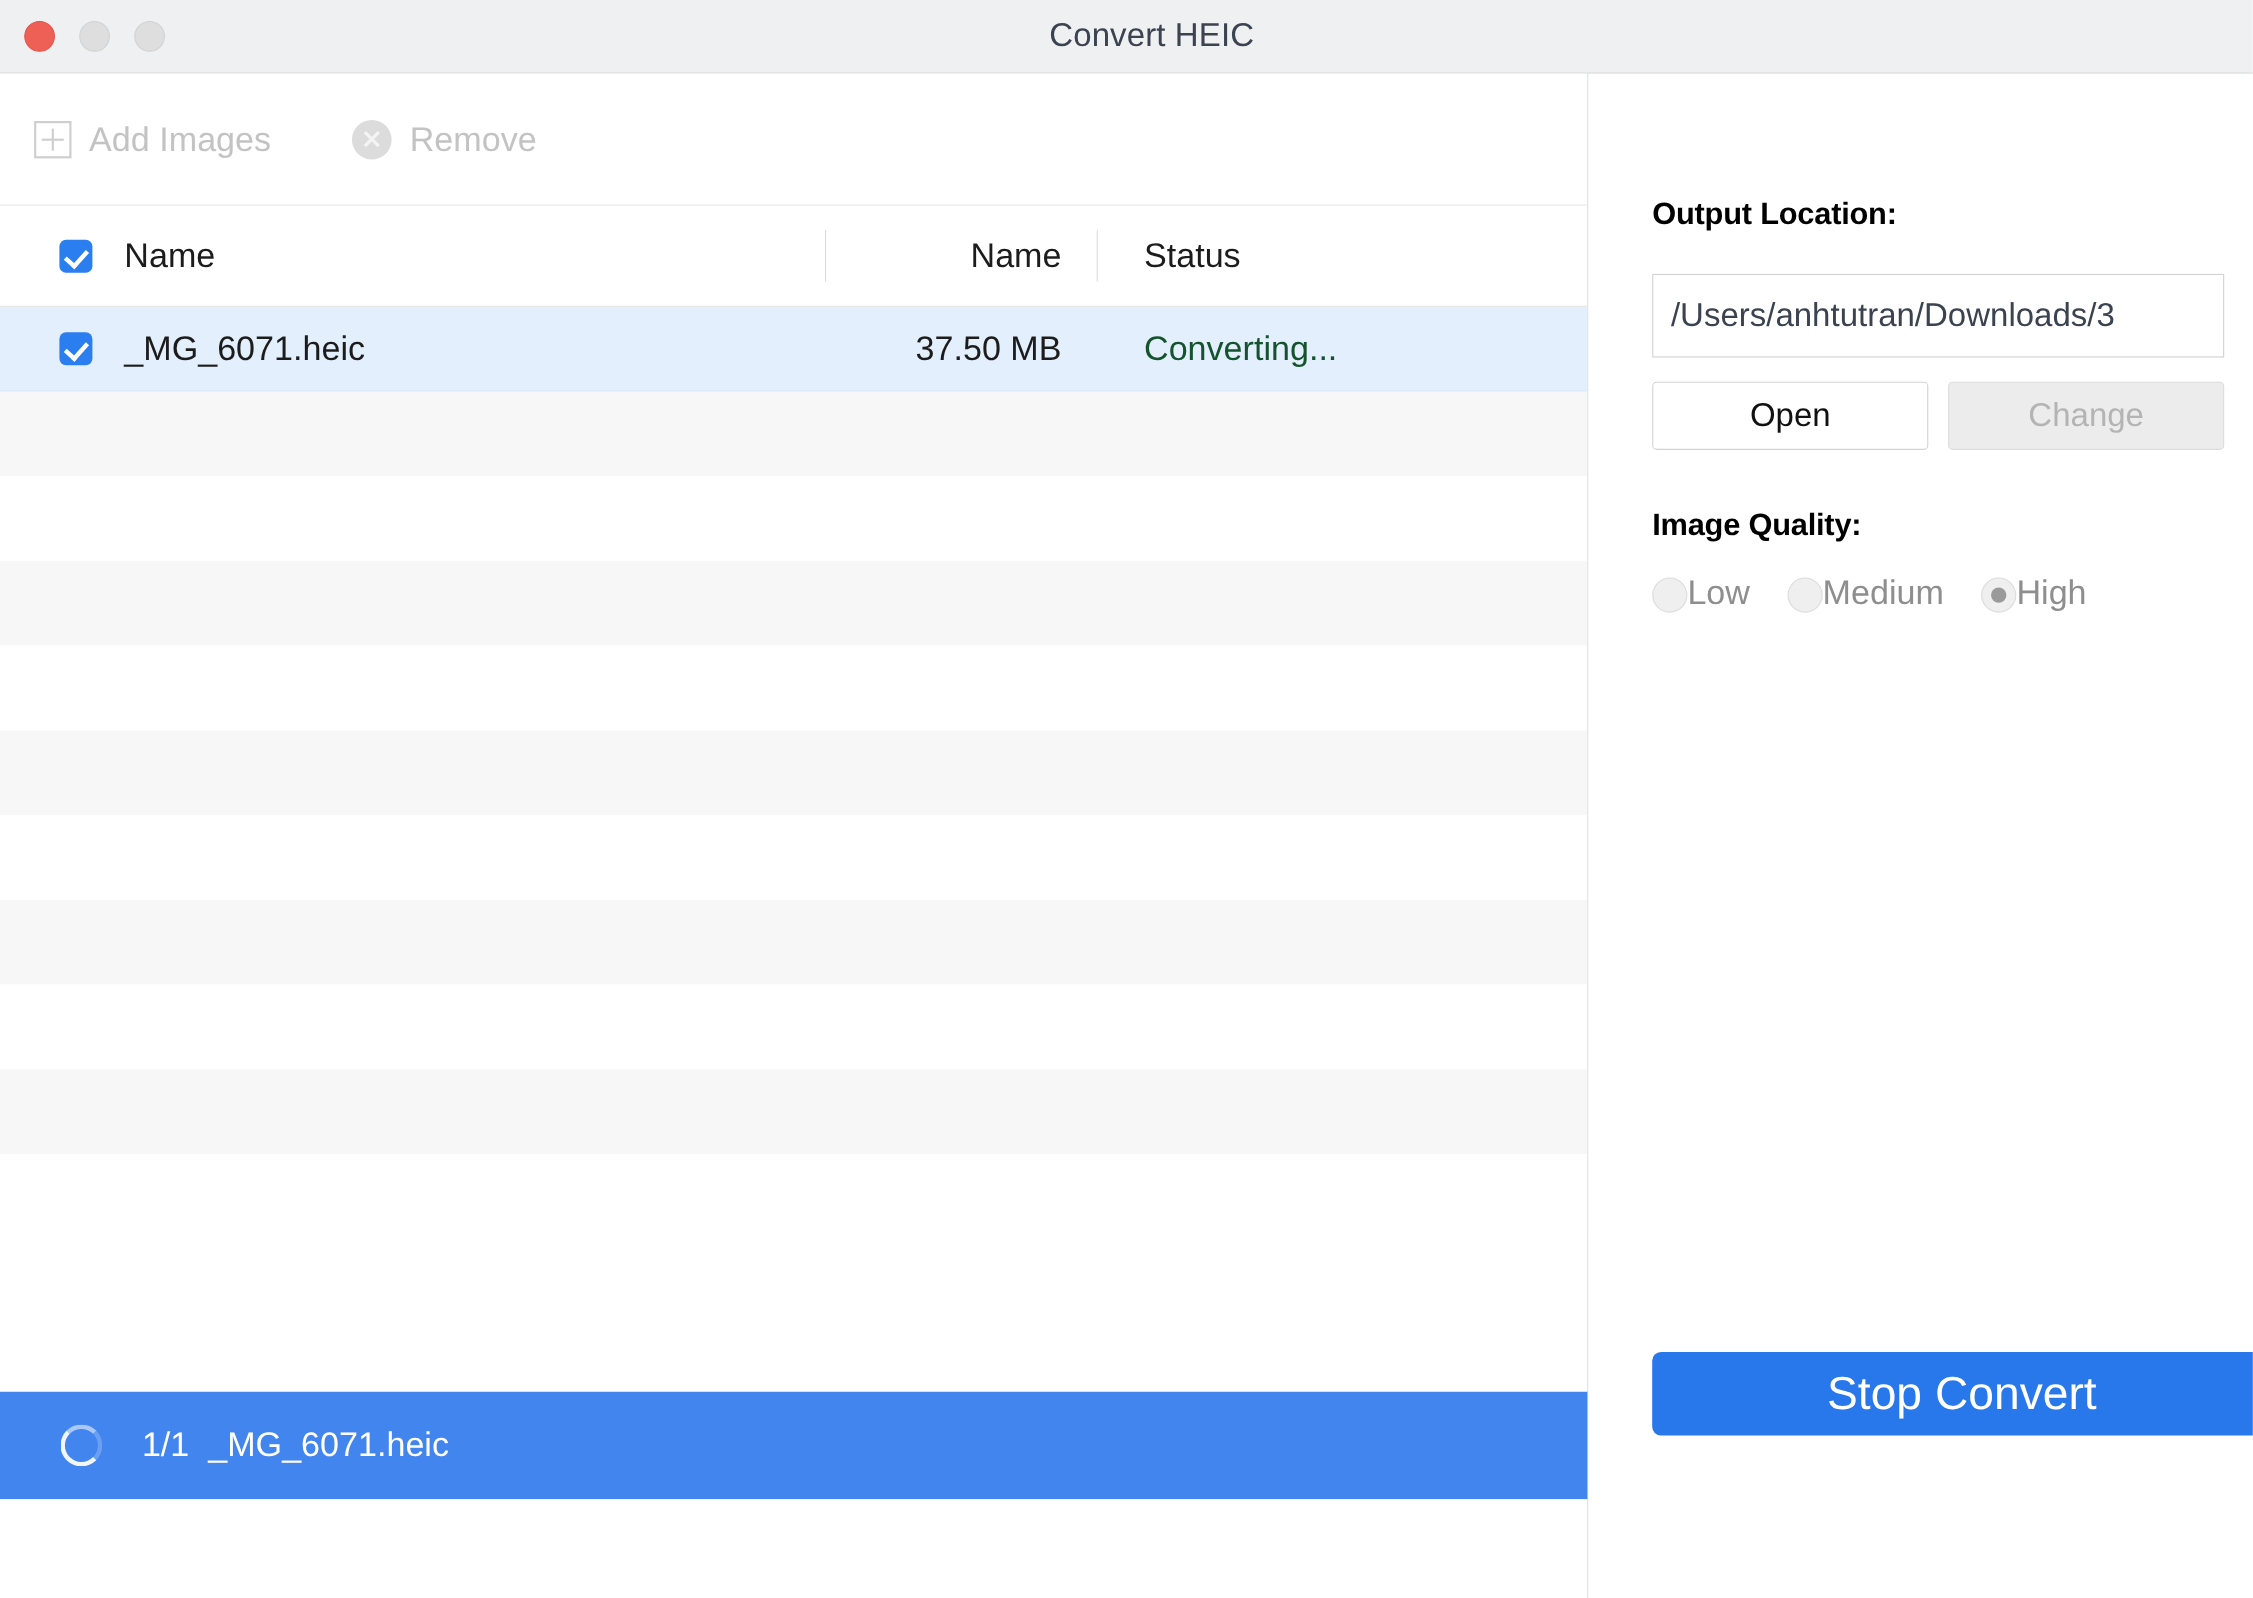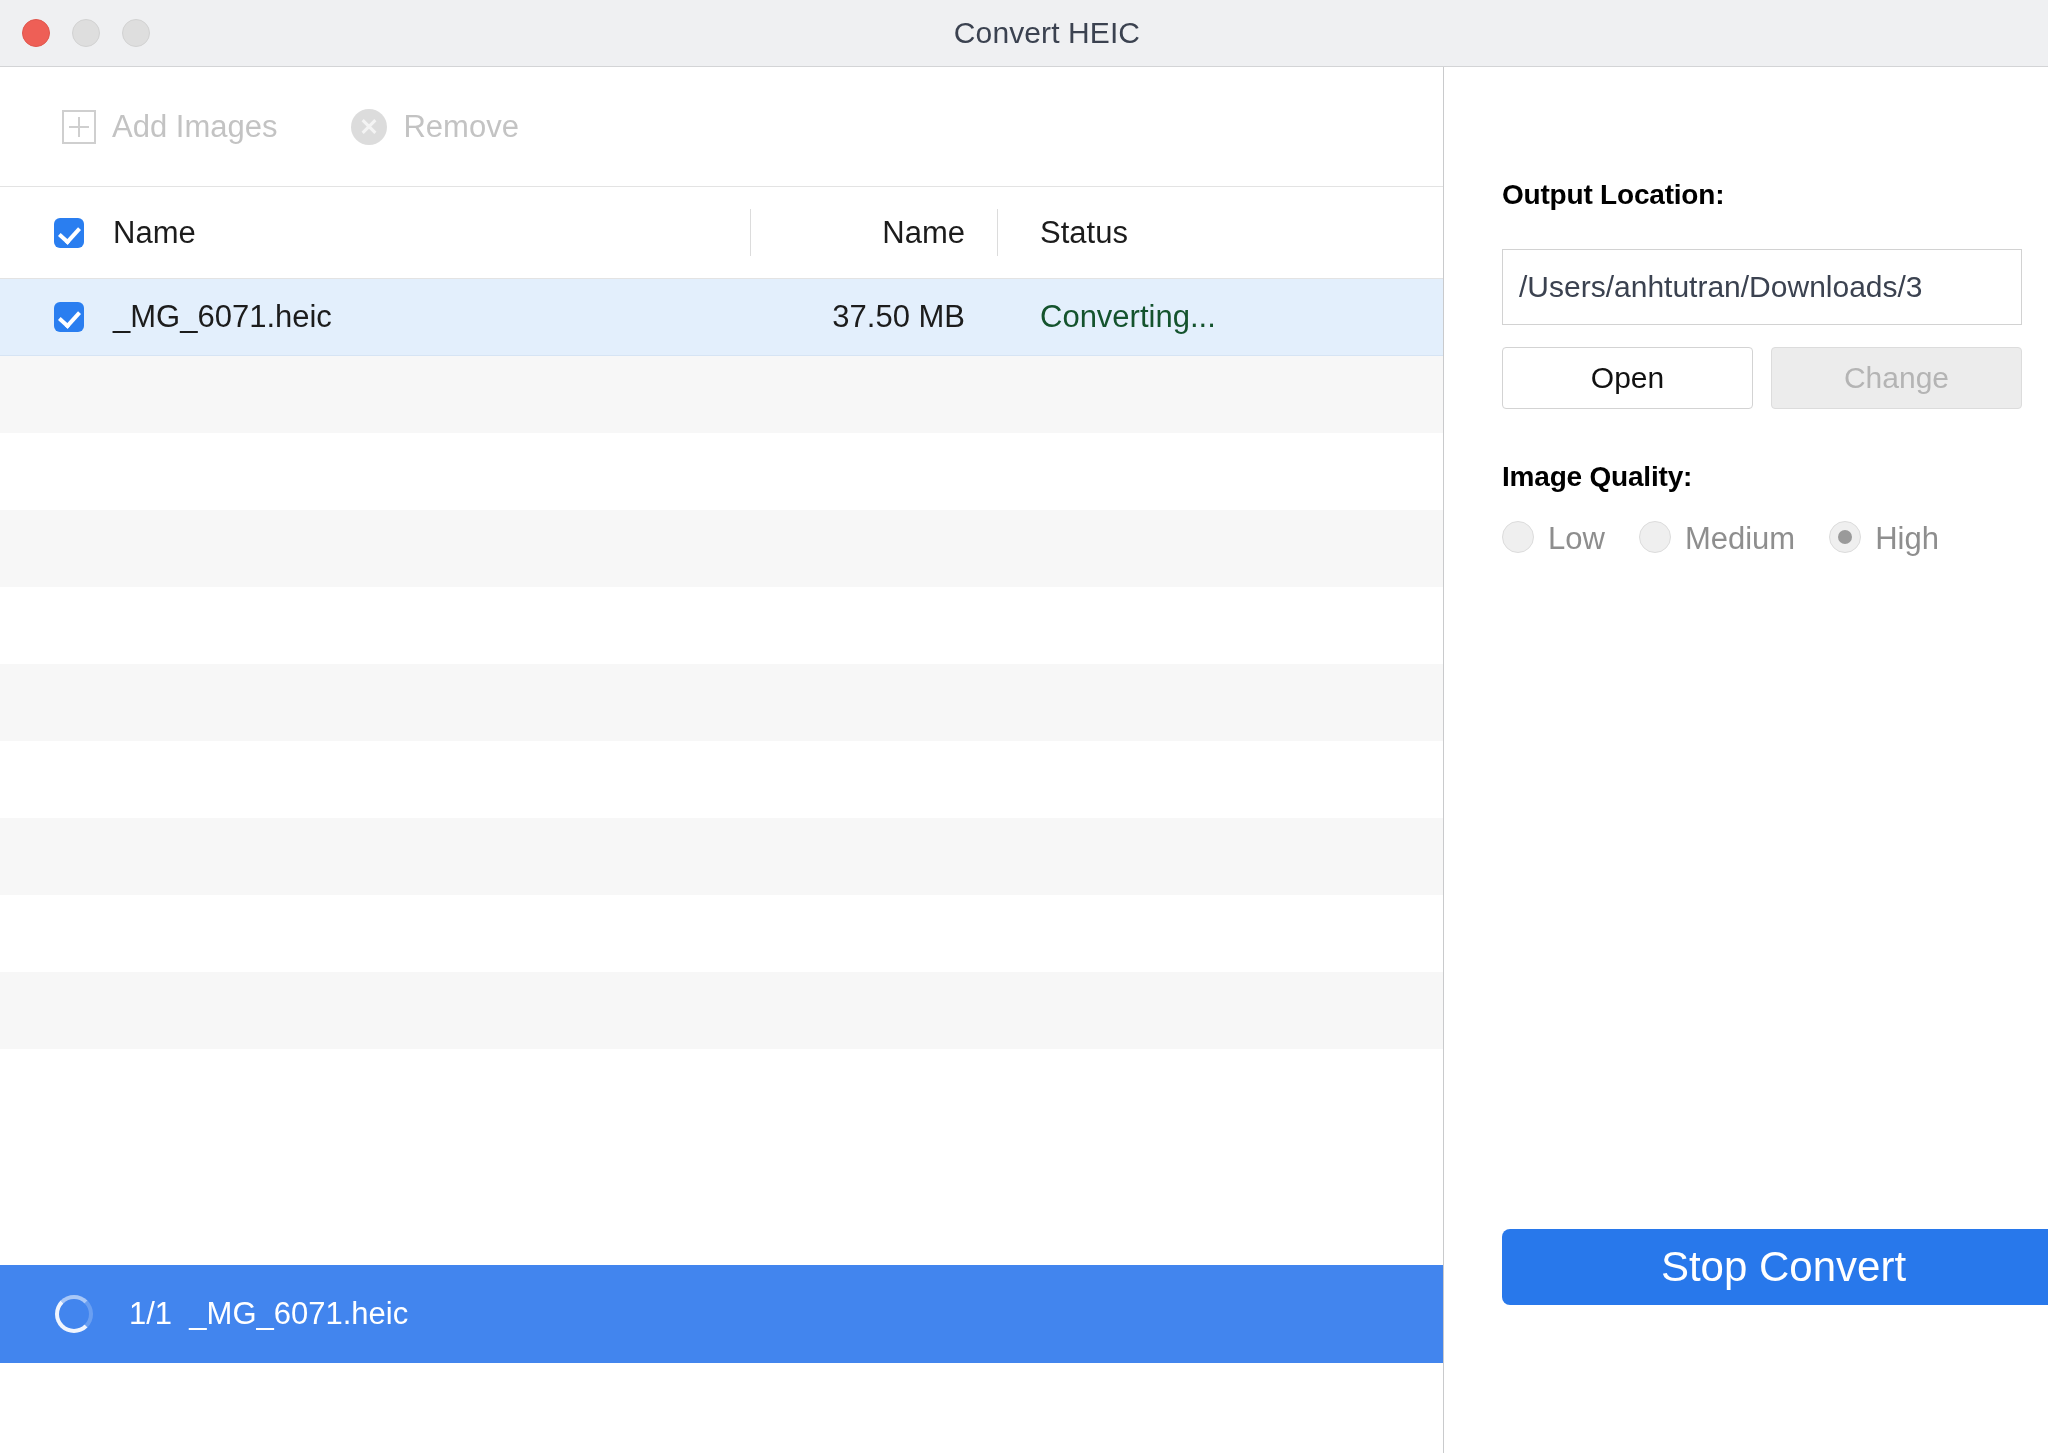--- a/index.html
+++ b/index.html
@@ -78,21 +78,21 @@
     background: #ffffff;
     border-right: 1px solid #c9cacc;
     position: relative;
   }
 
   .toolbar {
     height: 120px;
     min-height: 120px;
     display: flex;
     align-items: center;
-    padding-left: 62px;
+    padding-left: 31px;
     box-sizing: border-box;
     border-bottom: 1px solid #e3e3e3;
     background: #ffffff;
   }
   .tool-btn {
     display: flex;
     align-items: center;
     gap: 16px;
     margin-right: 74px;
     color: #c3c3c3;
@@ -331,22 +331,21 @@
 
   .quality-label { margin-top: 52px; }
   .radio-row {
     margin-top: 28px;
     display: flex;
     align-items: center;
     gap: 12px;
   }
   .radio {
     display: flex;
-    align-items: flex-start;
-    gap: 14px;
+    align-items: flex-end;
     margin-right: 22px;
     font-size: 31px;
     color: #8e8e8e;
   }
   .dot {
     width: 32px;
     height: 32px;
     border-radius: 50%;
     background: #efefef;
     border: 1px solid #dcdcdc;

